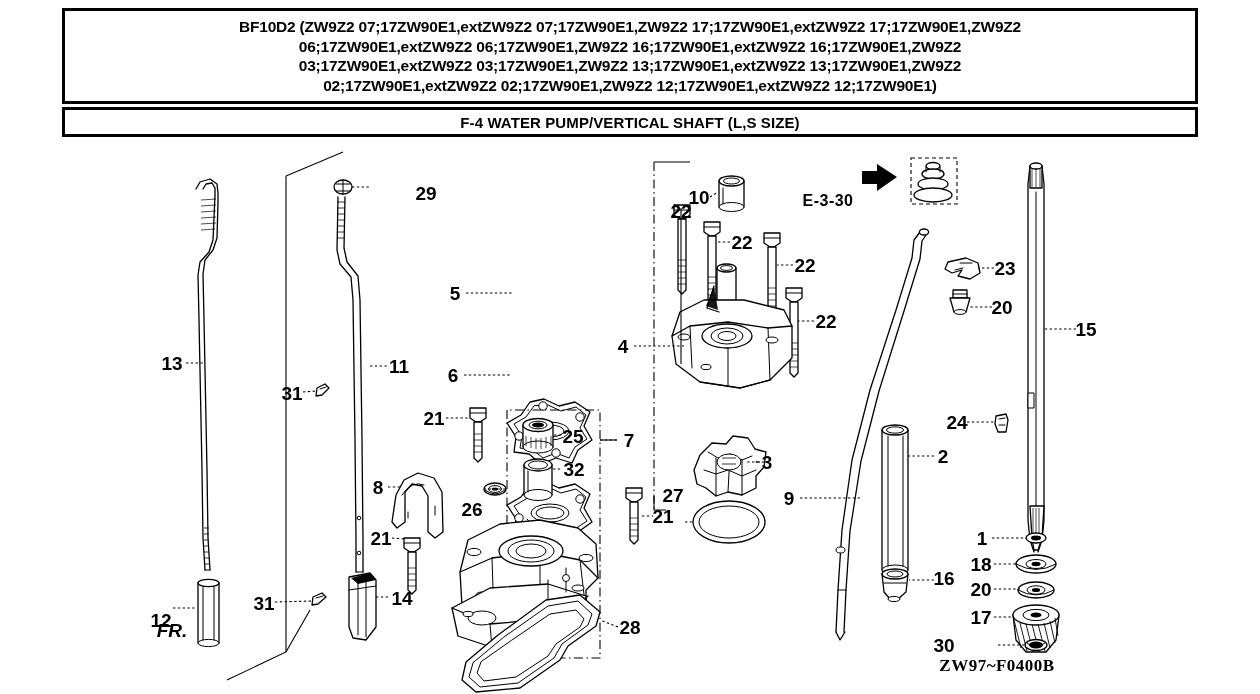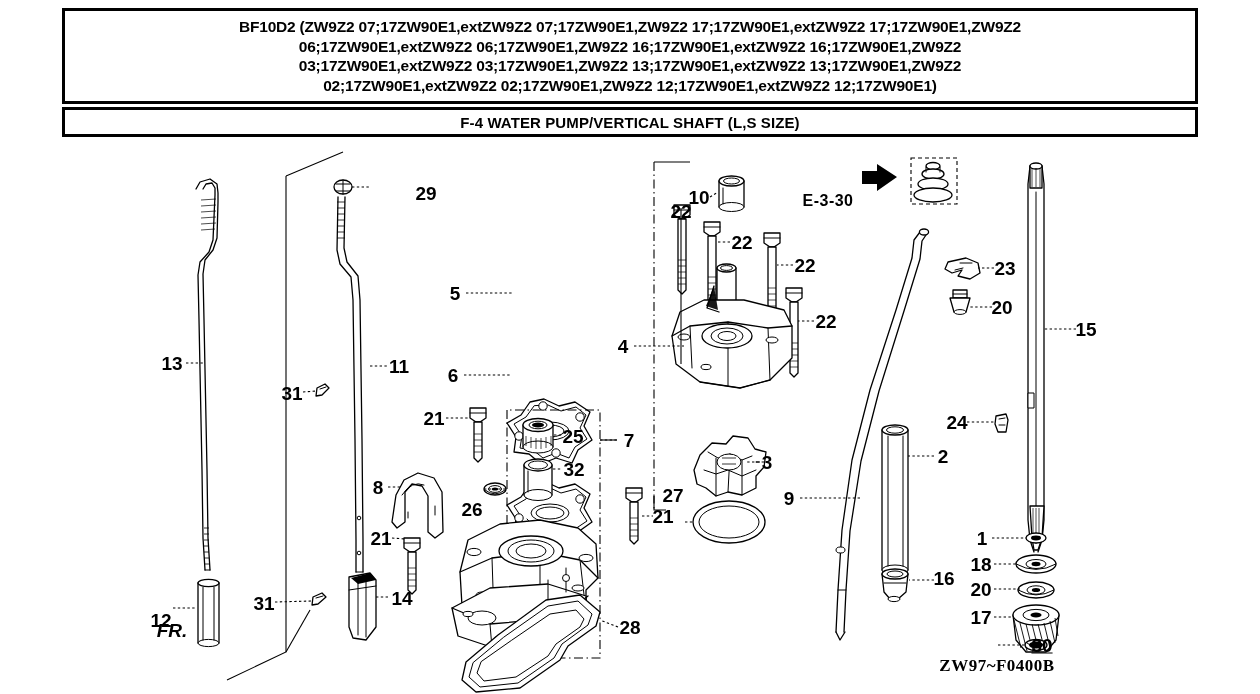--- a/index.html
+++ b/index.html
@@ -640,21 +640,21 @@
       <div class="callout" style="left: 381px; top: 538px;">21</div>
       <div class="callout" style="left: 982px; top: 538px;">1</div>
       <div class="callout" style="left: 944px; top: 578px;">16</div>
       <div class="callout" style="left: 981px; top: 564px;">18</div>
       <div class="callout" style="left: 981px; top: 589px;">20</div>
       <div class="callout" style="left: 402px; top: 598px;">14</div>
       <div class="callout" style="left: 981px; top: 617px;">17</div>
       <div class="callout" style="left: 161px; top: 620px;">12</div>
       <div class="callout" style="left: 264px; top: 603px;">31</div>
       <div class="callout" style="left: 630px; top: 627px;">28</div>
-      <div class="callout" style="left: 1042px; top: 645px; text-decoration: underline;">30</div>
+      <div class="callout" style="left: 944px; top: 645px;">30</div>
     </div>
 
   <div class="ref-tag" style="left:828px;top:201px;">E-3-30</div>
 
   <div class="fr-tag" style="left:172px;top:631px;">FR.</div>
 
   <div class="partno" style="left:997px;top:666px;">ZW97~F0400B</div>
 
 </div>
 

